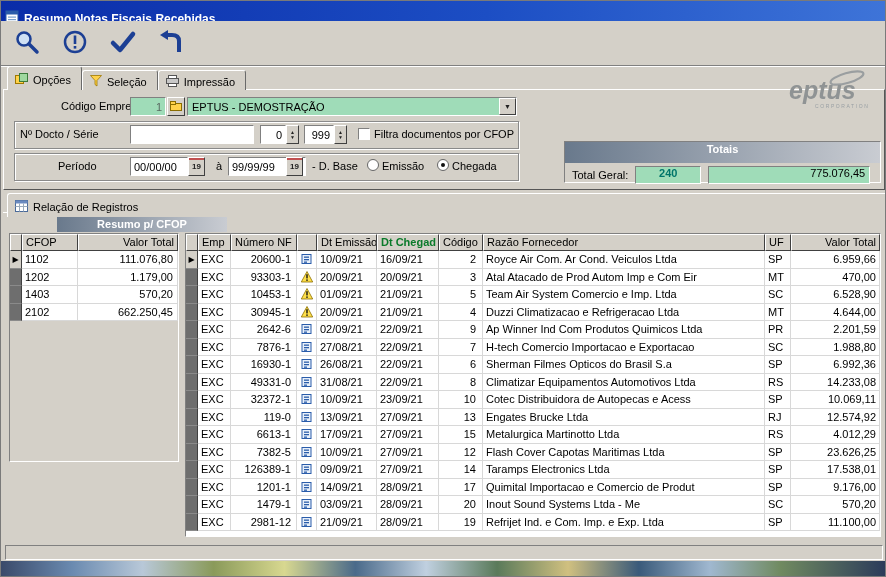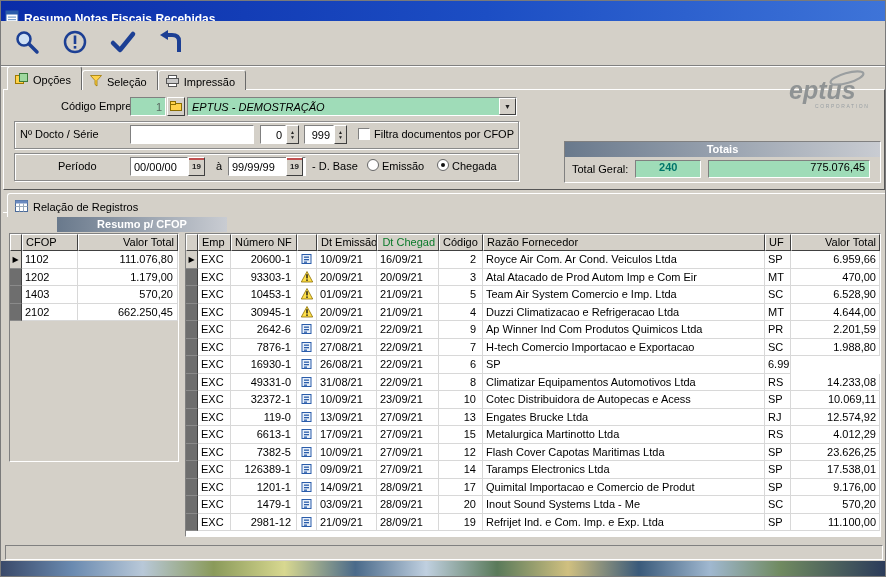--- a/index.html
+++ b/index.html
@@ -49,21 +49,21 @@
   .combo-text{flex:1;padding:0 4px;font-size:11px;white-space:nowrap;overflow:hidden;}
   .combo-arrow{width:17px;height:17px;background:#d4d0c8;border:1px solid;border-color:#fff #404040 #404040 #fff;
     font-size:7px;display:flex;align-items:center;justify-content:center;color:#222;}
   .checkbox{position:absolute;width:12px;height:12px;background:#fff;border:1px solid;border-color:#808080 #fff #fff #808080;cursor:pointer;}
   .radio{position:absolute;width:12px;height:12px;background:#fff;border:1px solid #666;border-radius:50%;cursor:pointer;}
   .radio .dot{position:absolute;left:3px;top:3px;width:4px;height:4px;border-radius:50%;background:#111;}
 
   
   .totais{position:absolute;left:563px;top:140px;width:317px;height:42px;background:#d4d0c8;
     border:1px solid;border-color:#808080 #fff #fff #808080;}
-  .totais-head{height:15px;background:linear-gradient(90deg,#69798c,#c9ccd2);color:#fff;font-weight:bold;
+  .totais-head{height:21px;background:linear-gradient(90deg,#69798c,#c9ccd2);color:#fff;font-weight:bold;
     font-size:11px;text-align:center;line-height:15px;}
   .totais-body{display:flex;align-items:center;gap:7px;padding:3px 7px;}
   .tfield{height:18px;background:#9fdcb8;border:1px solid;border-color:#808080 #fff #fff #808080;
     font-size:11px;padding:0 4px;white-space:nowrap;}
   .qty{width:66px;text-align:center;color:#00756a;font-weight:bold;}
   .amt{width:162px;text-align:right;color:#000;}
 
   
   .logo{position:absolute;top:68px;right:8px;width:96px;height:42px;}
 
@@ -73,21 +73,21 @@
   .cfop-title{position:absolute;top:3px;left:6px;width:170px;height:16px;
     background:linear-gradient(90deg,#69798c,#c9ccd2);color:#fff;font-weight:bold;font-size:11px;
     text-align:center;line-height:16px;margin-left:48px;}
   .grid{position:absolute;border:1px solid;border-color:#808080 #fff #fff #808080;background:#d4d0c8;overflow:hidden;}
   .cfop-grid{top:20px;left:6px;width:170px;height:229px;}
   .main-grid{top:20px;left:182px;width:696px;height:304px;}
   .g-head{display:grid;grid-template-columns:var(--cols);}
   .g-row{display:grid;grid-template-columns:var(--cols);height:17.5px;background:#fff;cursor:default;}
   .g-h{background:#d4d0c8;border:1px solid;border-color:#fff #404040 #404040 #fff;font-size:11px;
     padding:1px 3px;height:17px;white-space:nowrap;overflow:hidden;cursor:pointer;}
-  .g-h.sorted{color:#0a7a2a;font-weight:normal;text-align:right;}
+  .g-h.sorted{color:#0a7a2a;font-weight:bold;}
   .g-c{font-size:11px;padding:1px 3px;line-height:14px;border-right:1px solid #d8d8d8;border-bottom:1px solid #d8d8d8;
     white-space:nowrap;overflow:hidden;color:#000;}
   .g-gut{background:#6e6e6e;border-right:1px solid #404040;border-bottom:1px solid #8a8a8a;
     display:flex;align-items:center;justify-content:center;font-size:8px;color:#000;}
   .g-gut.sel{background:#d4d0c8;}
   .g-body.main{background:#fff;height:calc(100% - 17px);}
   .iconcell{display:flex;align-items:center;justify-content:center;padding:0;}
   .g-row .ccol2{text-align:right;padding-right:4px;}
   .g-head .ccol2{text-align:right;}
   .g-row .col2{text-align:right;padding-right:5px;}
@@ -171,21 +171,21 @@
 
   <div class="tabpage">
     <span class="lbl" style="left:13px;top:10px;margin-left:44px;">Código Empresa</span>
     <input class="field green graytext" style="left: 126px; top: 7px; width: 36px; text-align: right;" value="1">
     <button class="minibtn" style="left:163px;top:7px;">
       <span><svg width="12" height="10">
             <rect x="0.5" y="2.5" width="11" height="7" fill="#ffd24a" stroke="#8a6d00"></rect>
             <rect x="0.5" y="0.5" width="5" height="3" fill="#ffd24a" stroke="#8a6d00"></rect>
           </svg></span>
     </button>
-    <div class="combo" style="left:183px;top:7px;width:330px;font-style:italic;">
+    <div class="combo" style="left:183px;top:7px;width:330px;">
       <span class="combo-text">EPTUS - DEMOSTRAÇÃO</span>
       <span class="combo-arrow">▼</span>
     </div>
 
     <div class="gbox" style="left:10px;top:31px;width:505px;height:28px;"></div>
     <span class="lbl" style="left:16px;top:38px;">Nº Docto / Série</span>
     <input class="field" style="left: 126px; top: 35px; width: 124px;" value="">
     <input class="field" style="left: 256px; top: 35px; width: 26px; text-align: right;" value="0">
     <button class="spinbtn" style="left:282px;top:35px;">
       <span>▲</span>
@@ -413,20 +413,21 @@
               <svg width="11" height="12" viewBox="0 0 11 12">
                 <rect x="1" y="1.5" width="9" height="9" fill="#e8f0fa" stroke="#2a5caa"></rect>
                 <rect x="3" y="3.5" width="5" height="1.3" fill="#2a5caa"></rect>
                 <rect x="3" y="6" width="5" height="1.3" fill="#2a5caa"></rect>
                 <rect x="3" y="8.5" width="3" height="1.3" fill="#2a5caa"></rect>
               </svg>
             </div>
             <div class="g-c col4">26/08/21</div>
             <div class="g-c col5">22/09/21</div>
             <div class="g-c col6">6</div>
+            <div class="g-c col7">Sherman Filmes Opticos do Brasil S.a</div>
             <div class="g-c col8">SP</div>
             <div class="g-c col9">6.992,36</div>
           </div>
           <div class="g-row">
             <div class="g-gut col0"></div>
             <div class="g-c col1">EXC</div>
             <div class="g-c col2">49331-0</div>
             <div class="g-c col3 iconcell">
               <svg width="11" height="12" viewBox="0 0 11 12">
                 <rect x="1" y="1.5" width="9" height="9" fill="#e8f0fa" stroke="#2a5caa"></rect>

